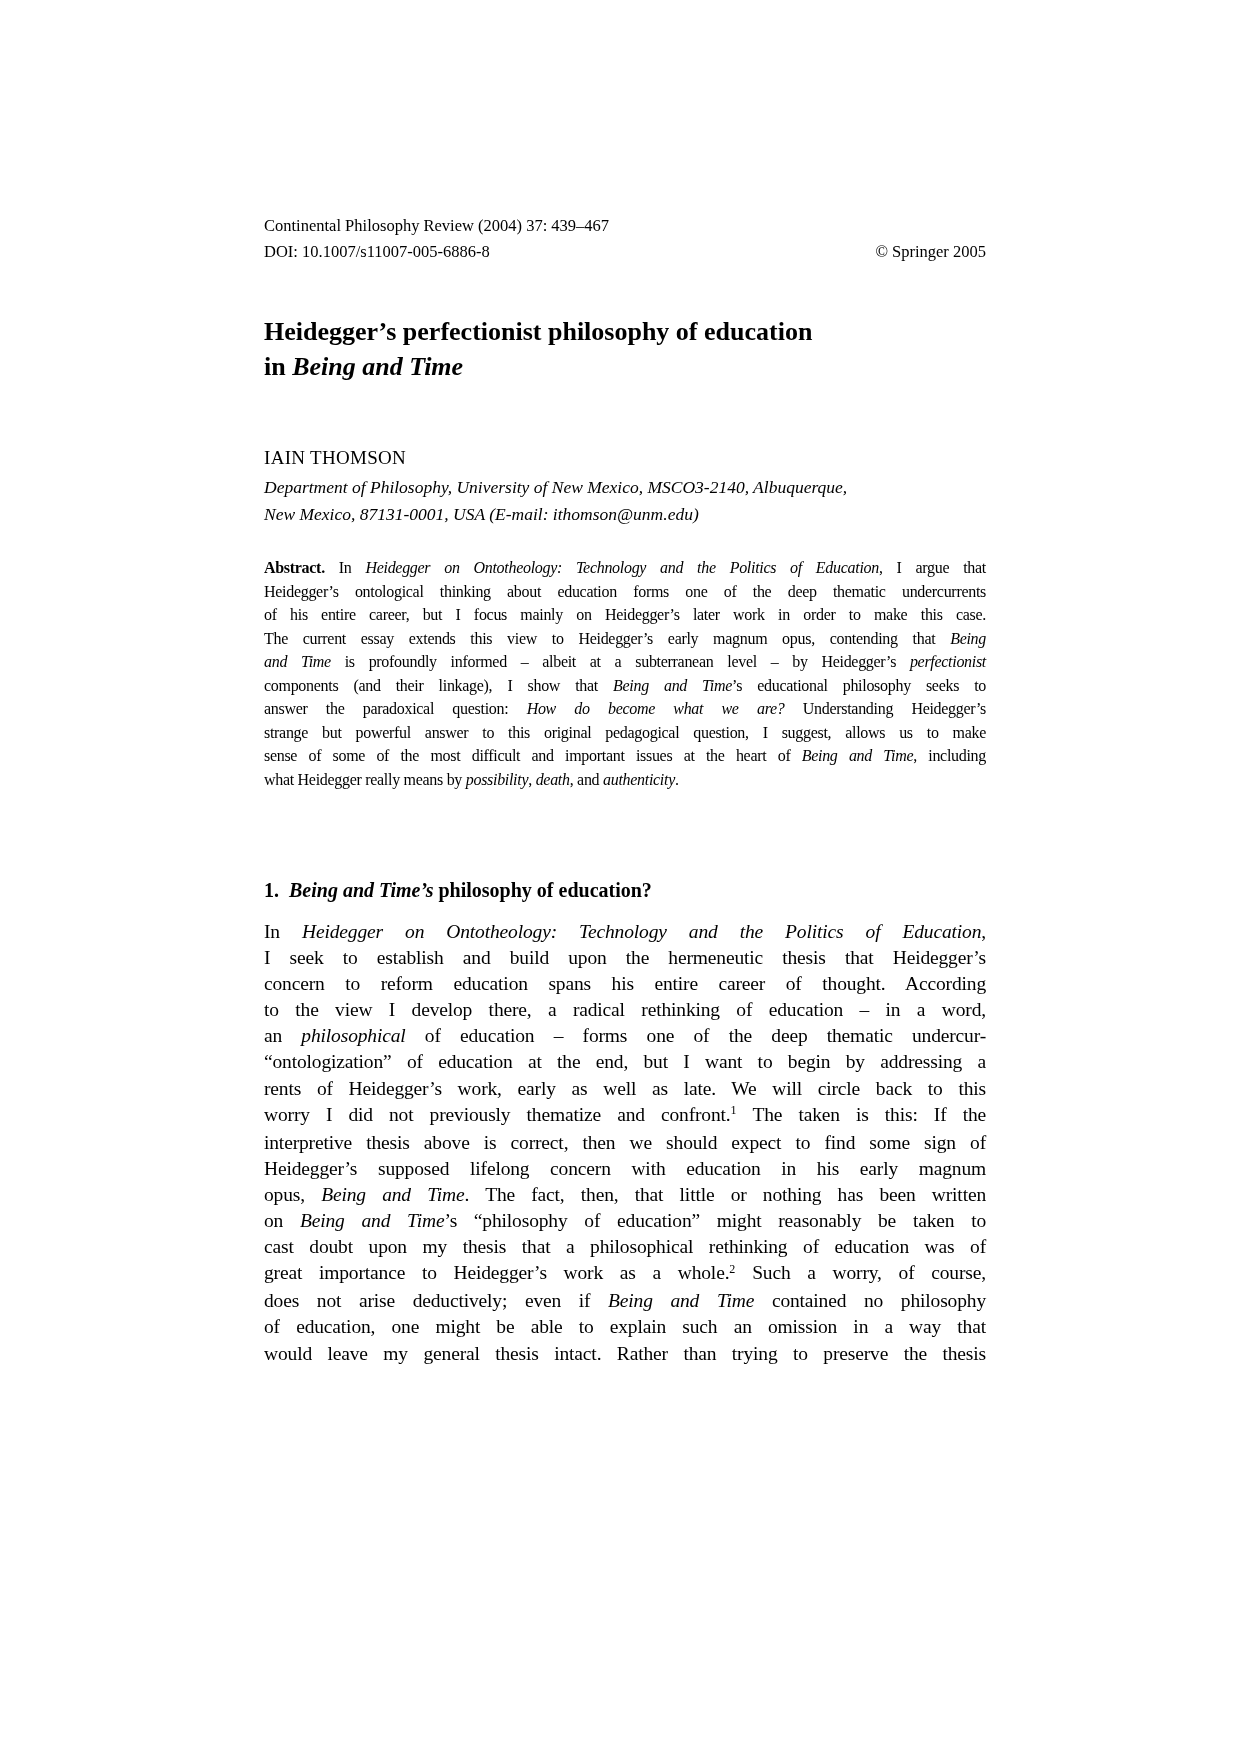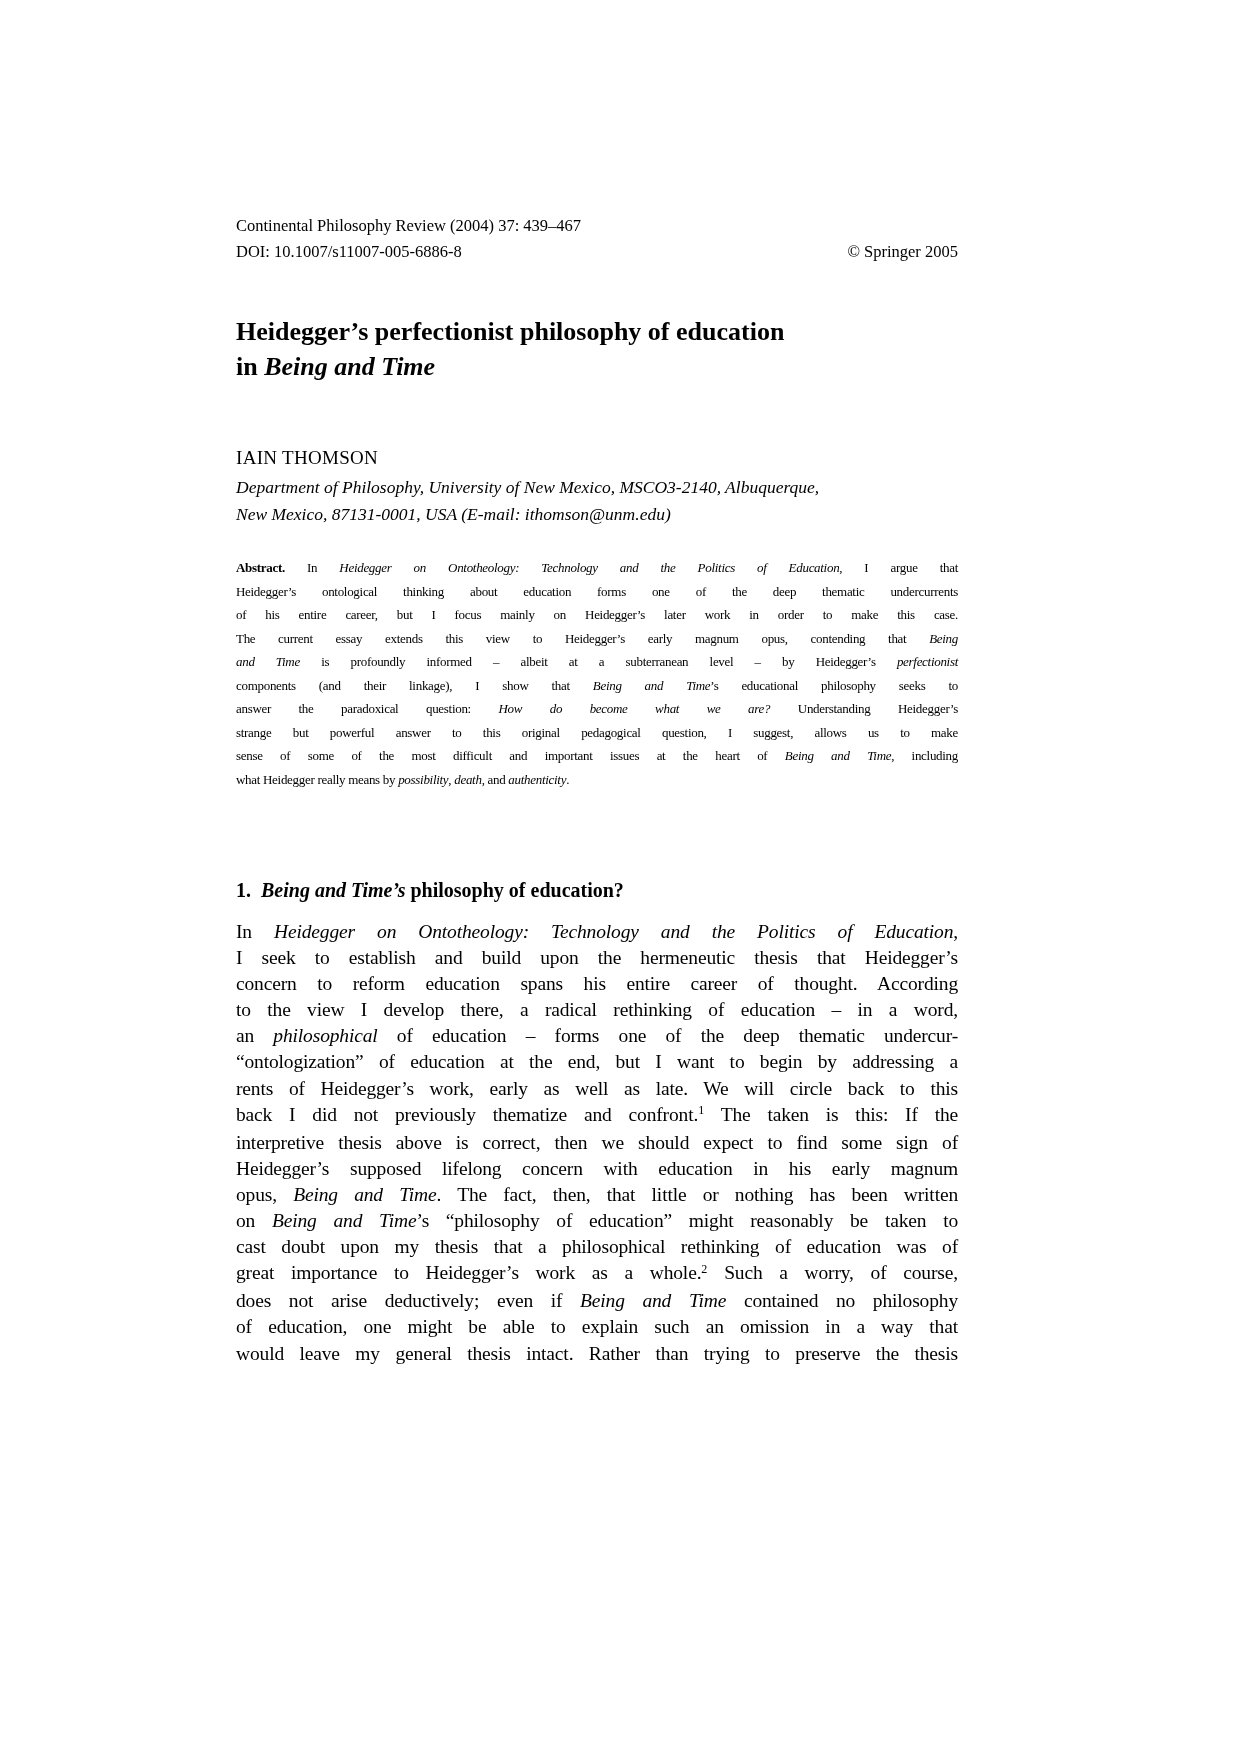--- a/index.html
+++ b/index.html
@@ -5,37 +5,37 @@
   html, body { margin: 0; padding: 0; background: #ffffff; }
   .page {
     position: relative;
     width: 1240px;
     height: 1755px;
     background: #ffffff;
     color: #000000;
     font-family: "Liberation Serif", "DejaVu Serif", serif;
     overflow: hidden;
   }
-  .block { position: absolute; left: 236px; width: 722px; }
+  .block { position: absolute; left: 264px; width: 722px; }
 
   
   .header { top: 214px; font-size: 16.5px; line-height: 24px; }
   .header-row2 { display: flex; justify-content: space-between; margin-top: 2px; }
 
   
   .title { top: 314px; font-size: 26px; line-height: 35px; }
 
   
   .author { top: 446px; font-size: 19px; line-height: 24px; letter-spacing: 0.3px; }
 
   
   .affil { top: 474px; font-size: 17.5px; line-height: 27px; }
 
   
-  .abstract { top: 556px; font-size: 13px; line-height: 23.5px; letter-spacing: -0.3px; }
+  .abstract { top: 556px; font-size: 16px; line-height: 23.5px; letter-spacing: -0.3px; }
 
   
   .heading { top: 874px; font-size: 20px; line-height: 32px; }
 
   
   .bodytext { top: 919px; font-size: 19.5px; line-height: 26.1px; letter-spacing: -0.15px; }
 
   
   .jline { text-align: justify; text-align-last: justify; }
   .jline.lastline { text-align-last: left; }
@@ -91,21 +91,21 @@
     </div>
 
   <div class="block bodytext">
       <div class="jline"><span class="seg-r">In </span><span class="seg-i">Heidegger on Ontotheology: Technology and the Politics of Education</span><span class="seg-r">,</span></div>
       <div class="jline"><span class="seg-r">I seek to establish and build upon the hermeneutic thesis that Heidegger’s</span></div>
       <div class="jline"><span class="seg-r">concern to reform education spans his entire career of thought. According</span></div>
       <div class="jline"><span class="seg-r">to the view I develop there, a radical rethinking of education – in a word,</span></div>
       <div class="jline"><span class="seg-r">an </span><span class="seg-i">philosophical</span><span class="seg-r"> of education – forms one of the deep thematic undercur-</span></div>
       <div class="jline"><span class="seg-r">“ontologization” of education at the end, but I want to begin by addressing a</span></div>
       <div class="jline"><span class="seg-r">rents of Heidegger’s work, early as well as late. We will circle back to this</span></div>
-      <div class="jline"><span class="seg-r">back I did not previously thematize and confront.</span><span class="seg-sup">1</span><span class="seg-r"> The taken is this: If the</span></div>
+      <div class="jline"><span class="seg-r">worry I did not previously thematize and confront.</span><span class="seg-sup">1</span><span class="seg-r"> The taken is this: If the</span></div>
       <div class="jline"><span class="seg-r">interpretive thesis above is correct, then we should expect to find some sign of</span></div>
       <div class="jline"><span class="seg-r">Heidegger’s supposed lifelong concern with education in his early magnum</span></div>
       <div class="jline"><span class="seg-r">opus, </span><span class="seg-i">Being and Time</span><span class="seg-r">. The fact, then, that little or nothing has been written</span></div>
       <div class="jline"><span class="seg-r">on </span><span class="seg-i">Being and Time</span><span class="seg-r">’s “philosophy of education” might reasonably be taken to</span></div>
       <div class="jline"><span class="seg-r">cast doubt upon my thesis that a philosophical rethinking of education was of</span></div>
       <div class="jline"><span class="seg-r">great importance to Heidegger’s work as a whole.</span><span class="seg-sup">2</span><span class="seg-r"> Such a worry, of course,</span></div>
       <div class="jline"><span class="seg-r">does not arise deductively; even if </span><span class="seg-i">Being and Time</span><span class="seg-r"> contained no philosophy</span></div>
       <div class="jline"><span class="seg-r">of education, one might be able to explain such an omission in a way that</span></div>
       <div class="jline"><span class="seg-r">would leave my general thesis intact. Rather than trying to preserve the thesis</span></div>
     </div>

